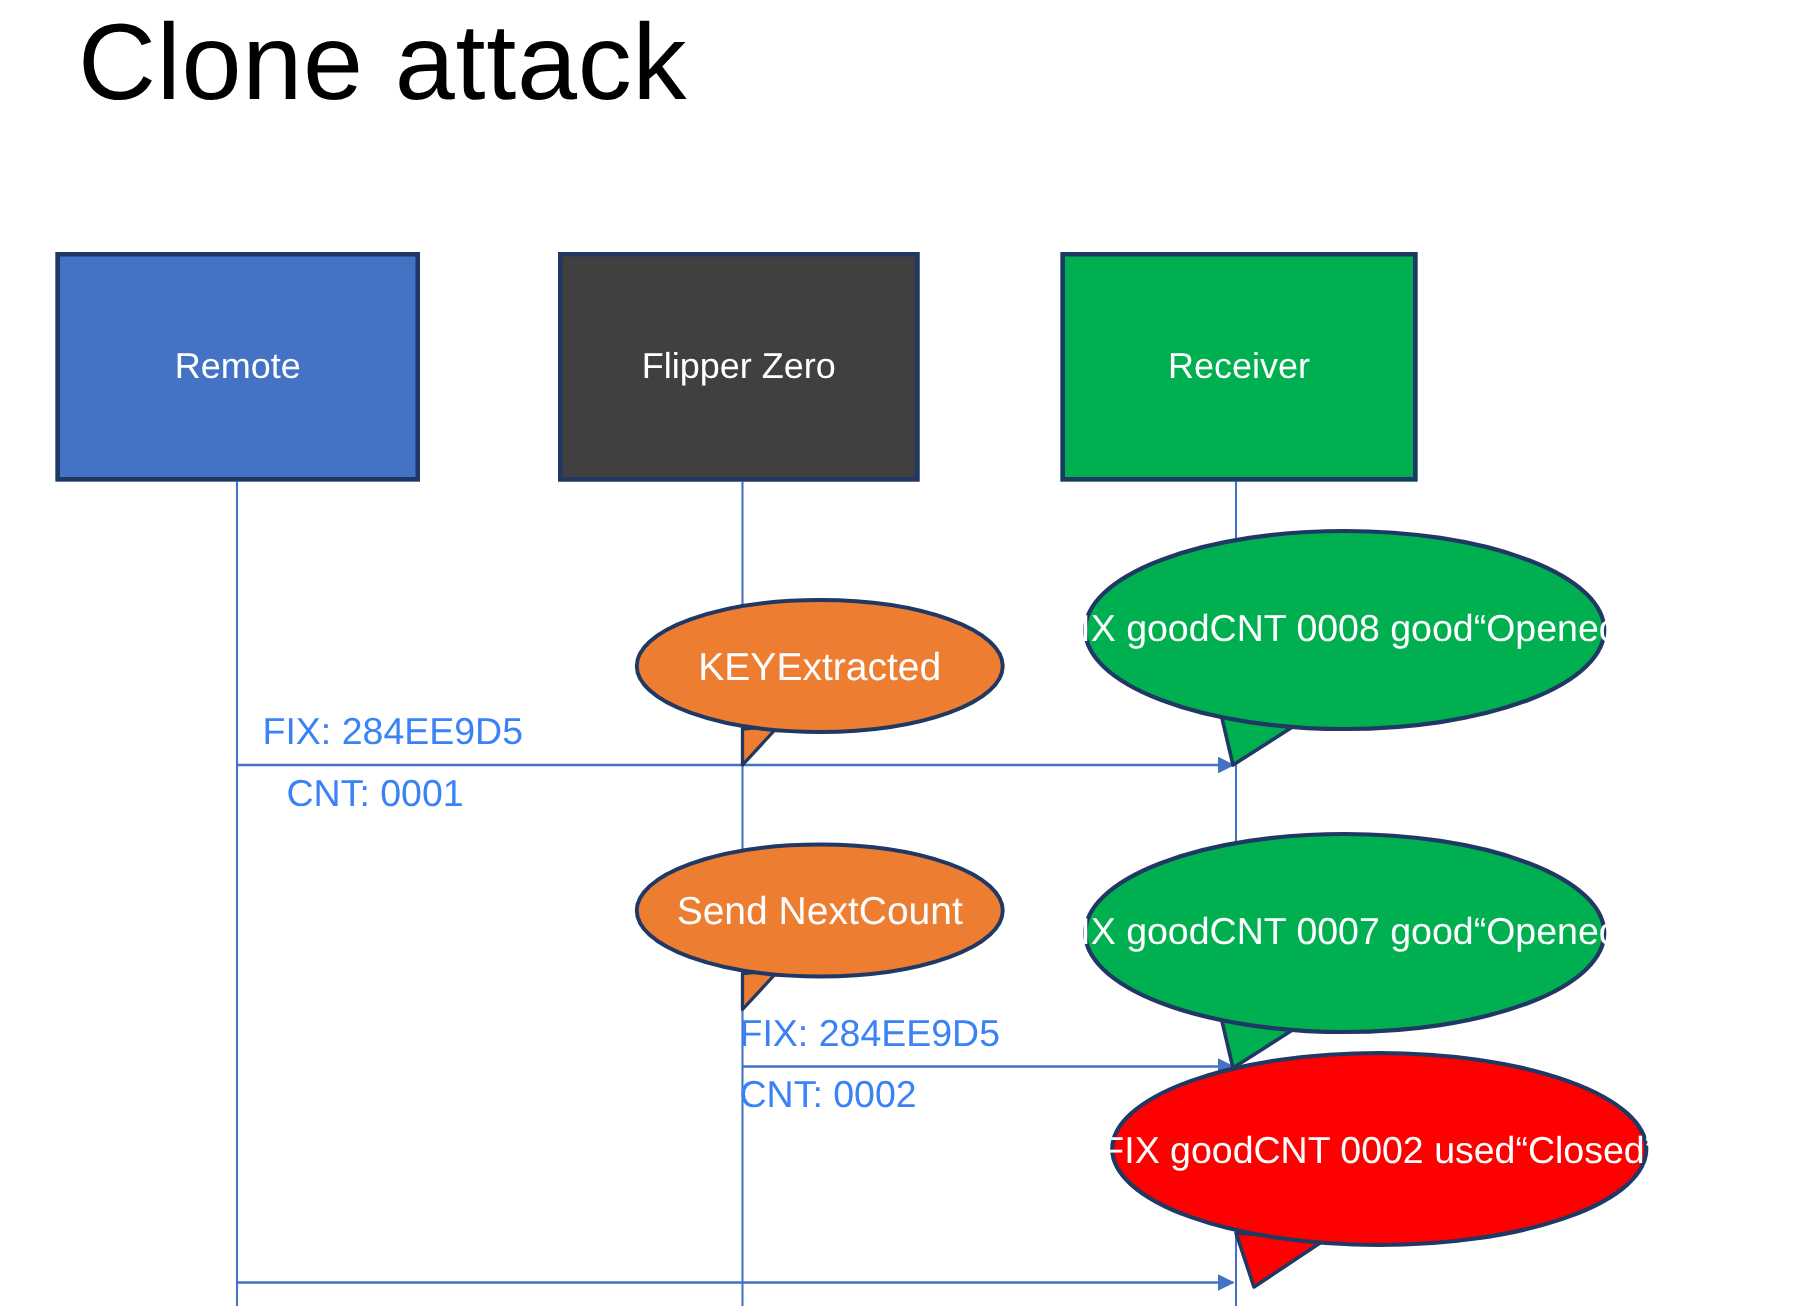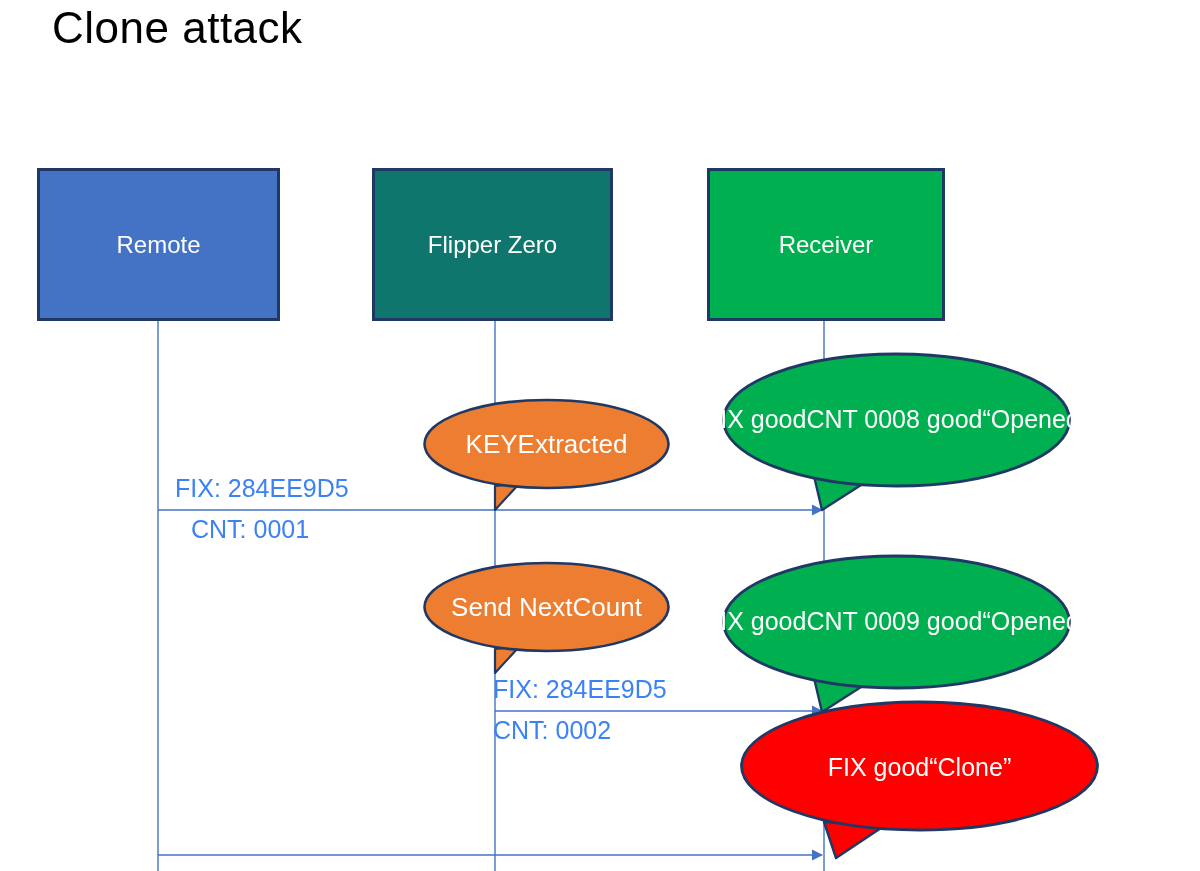--- a/index.html
+++ b/index.html
@@ -16,21 +16,21 @@
     width: 1200px;
     height: 871px;
     background: #ffffff;
     overflow: hidden;
   }
   
   #slide-title {
     position: absolute;
     left: 52px;
     top: 6px;
-    font-size: 44px;
+    font-size: 72px;
     line-height: 1.0;
     font-weight: 400;
     color: #000000;
     letter-spacing: 0.5px;
     white-space: nowrap;
   }
   
   .actor-box {
     position: absolute;
     box-sizing: border-box;
@@ -40,21 +40,21 @@
     justify-content: center;
   }
   .actor-label {
     color: #ffffff;
     font-size: 24px;
     font-weight: 400;
     text-align: center;
     white-space: nowrap;
   }
   #box-remote   { left: 37px;  top: 168px; width: 243px; height: 153px; background: #4472C4; }
-  #box-flipper  { left: 372px; top: 168px; width: 241px; height: 153px; background: #0f766e; align-items: center; }
+  #box-flipper  { left: 372px; top: 168px; width: 241px; height: 153px; background: #404040; align-items: center; }
   #box-receiver { left: 707px; top: 168px; width: 238px; height: 153px; background: #00B050; }
 
   
   #box-remote .actor-label,
   #box-flipper .actor-label,
   #box-receiver .actor-label { transform: translateY(0px); }
 
   
   #wires {
     position: absolute;
@@ -191,29 +191,30 @@
     </div>
   </div>
 
   <div class="callout" id="callout-green-2">
     <svg viewBox="0 0 349 160" width="349" height="160" xmlns="http://www.w3.org/2000/svg">
       <path d="M 92 124 L 100 158 L 150 126 Z" fill="#00B050" stroke="#1F3864" stroke-width="2.4" stroke-linejoin="round"></path>
       <ellipse cx="174.5" cy="68" rx="173" ry="66" fill="#00B050" stroke="#1F3864" stroke-width="2.8"></ellipse>
     </svg>
     <div class="callout-text">
       <span>FIX good</span>
-      <span>CNT 0009 good</span>
+      <span>CNT 0007 good</span>
       <span>“Opened”</span>
     </div>
   </div>
 
   <div class="callout" id="callout-red">
     <svg viewBox="0 0 359 160" width="359" height="160" xmlns="http://www.w3.org/2000/svg">
       <path d="M 84 122 L 96 158 L 144 126 Z" fill="#FF0000" stroke="#1F3864" stroke-width="2.4" stroke-linejoin="round"></path>
       <ellipse cx="179.5" cy="66" rx="178" ry="64" fill="#FF0000" stroke="#1F3864" stroke-width="2.8"></ellipse>
     </svg>
     <div class="callout-text">
       <span>FIX good</span>
-      <span>“Clone”</span>
+      <span>CNT 0002 used</span>
+      <span>“Closed”</span>
     </div>
   </div>
 
 </div>
 
 </body></html>

